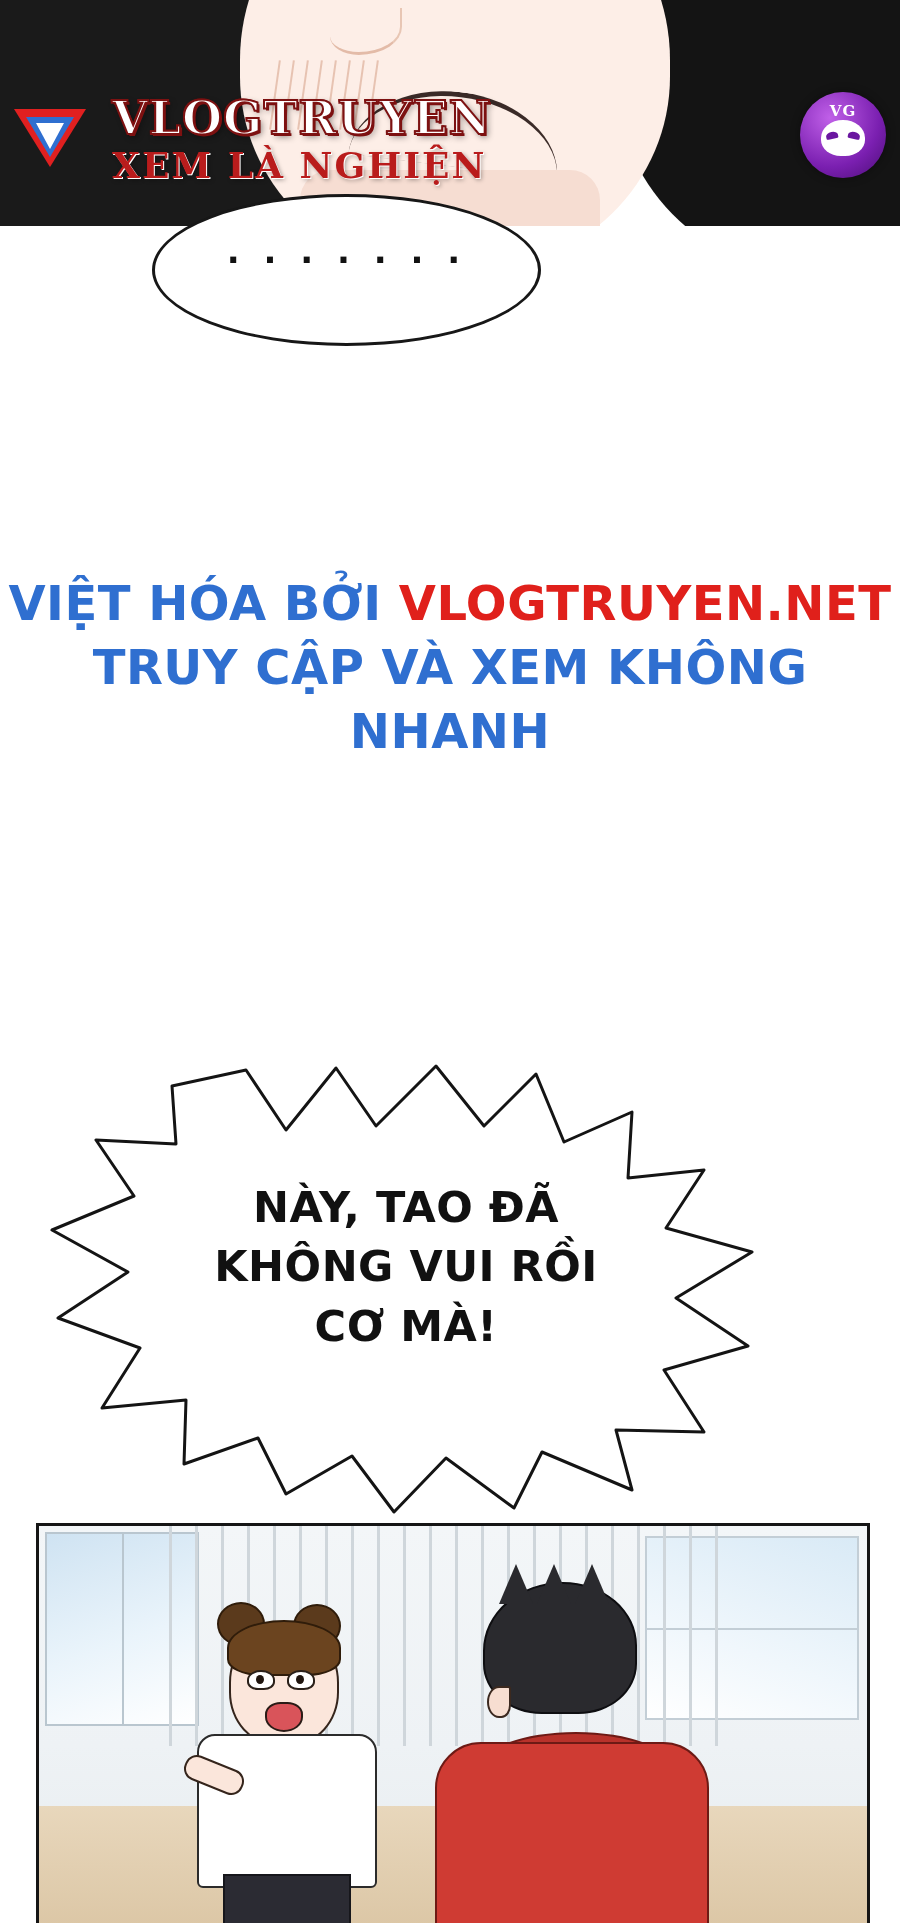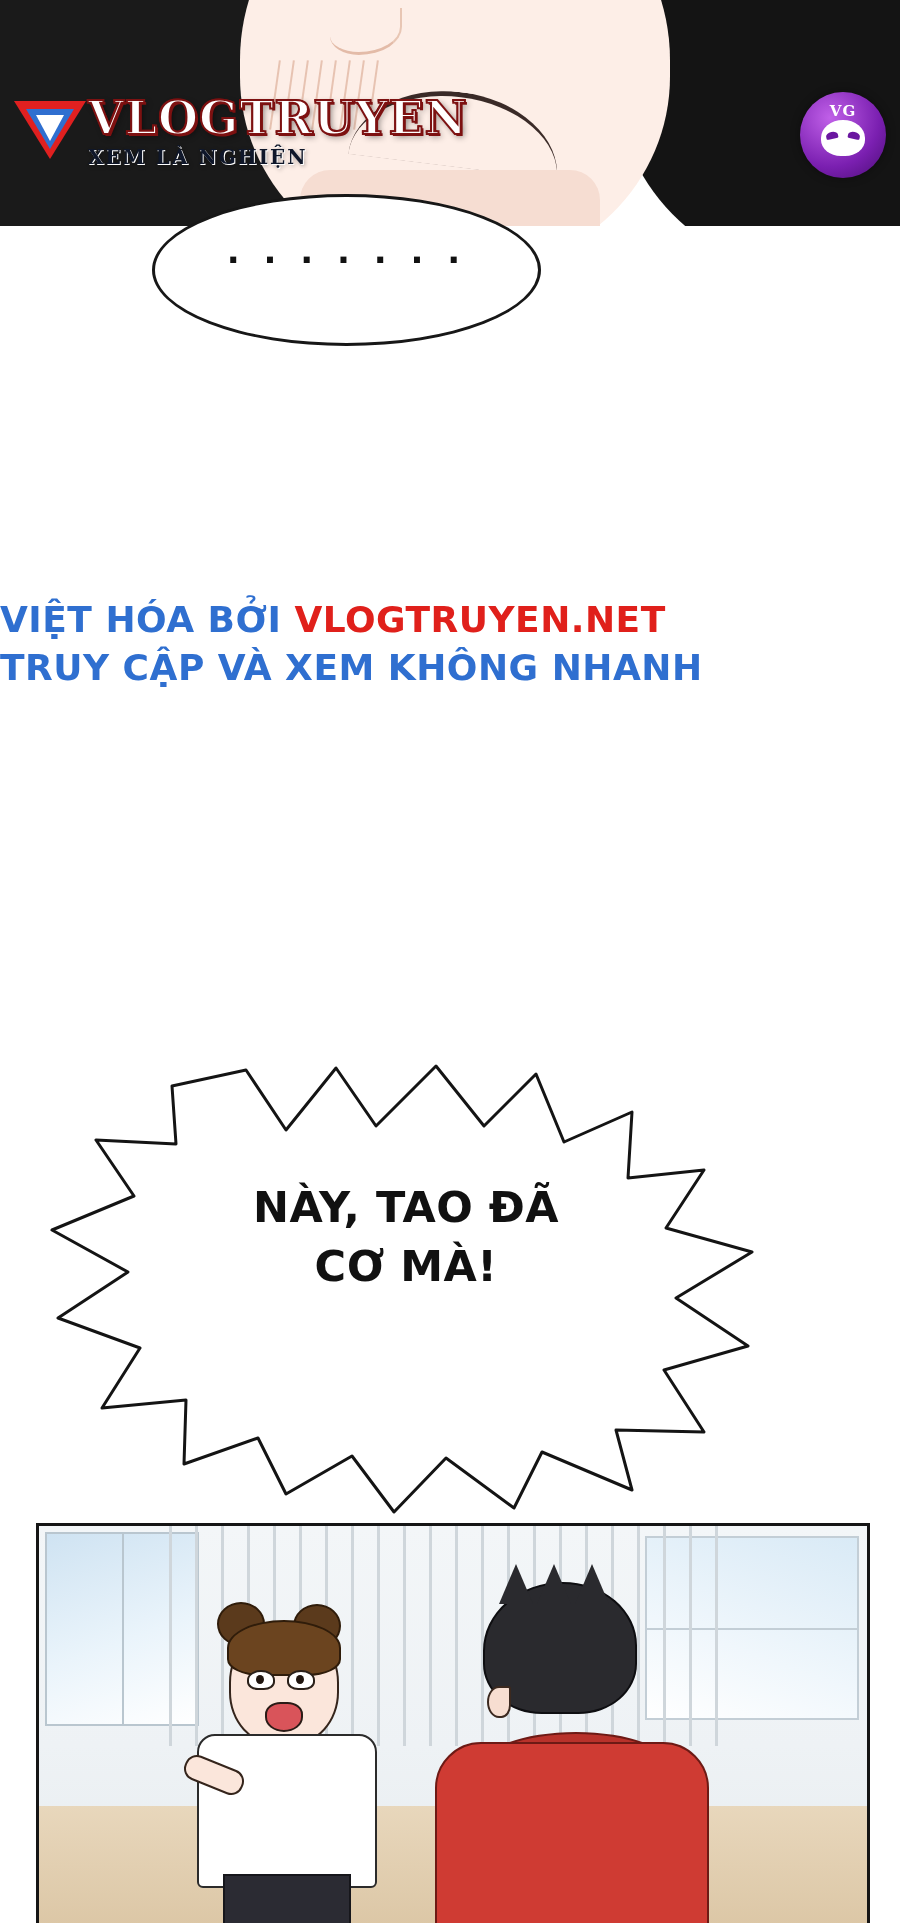--- a/index.html
+++ b/index.html
@@ -110,21 +110,21 @@
     background: #ffffff;
   }
 
   
   .logo-wrap {
     position: absolute;
     left: 14px;
     top: 95px;
     display: flex;
     align-items: center;
-    gap: 2px;
+    gap: 26px;
     z-index: 20;
   }
   .logo-mark {
     position: relative;
     width: 72px;
     height: 72px;
   }
   .logo-mark .tri-outer {
     position: absolute;
     left: 0; top: 6px;
@@ -163,23 +163,23 @@
     -webkit-text-stroke: 2px #7d1111;
     text-shadow:
       2px 2px 0 #7d1111,
       -1px -1px 0 #7d1111,
       3px 3px 6px rgba(0,0,0,.45);
   }
   .logo-sub {
     margin-top: 6px;
     font-family: "DejaVu Serif", serif;
     font-weight: bold;
-    font-size: 20px;
+    font-size: 36px;
     letter-spacing: 2px;
-    color: #0f172a;
+    color: #b91c1c;
     text-shadow: 1px 1px 0 #ffffff, 2px 2px 4px rgba(0,0,0,.35);
   }
   .logo-badge {
     position: absolute;
     left: 800px;
     top: 92px;
     width: 86px;
     height: 86px;
     border-radius: 50%;
     background: radial-gradient(circle at 35% 30%, #c060e8 0%, #7a1fb0 60%, #4a0d74 100%);
@@ -242,26 +242,26 @@
     font-size: 34px;
     letter-spacing: 6px;
     color: #111111;
     font-weight: bold;
   }
 
   
   .credit {
     position: absolute;
     left: 0;
-    top: 596px;
+    top: 572px;
     width: 900px;
-    text-align: left;
+    text-align: center;
     line-height: 1.33;
     font-family: "DejaVu Sans", sans-serif;
-    font-size: 36px;
+    font-size: 48px;
     font-weight: bold;
     color: #2f6fd0;
     letter-spacing: .5px;
   }
   .credit .red { color: #e0201b; }
 
   
   .shout-wrap {
     position: absolute;
     left: 36px;
@@ -475,20 +475,21 @@
     </div>
     <div>TRUY CẬP VÀ XEM KHÔNG NHANH</div>
   </div>
 
   <div class="shout-wrap">
     <svg viewBox="0 0 740 460" preserveAspectRatio="none">
       <polygon points="210,10 250,70 300,8 340,66 400,6 448,66 500,14 528,82 596,52 592,118 668,110 630,168 716,192 640,238 712,286 628,310 668,372 580,370 596,430 506,392 478,448 410,398 358,452 316,396 250,434 222,378 148,404 150,340 66,348 104,288 22,258 92,212 16,170 98,136 60,80 140,84 136,26" fill="#ffffff" stroke="#141414" stroke-width="3" stroke-linejoin="round"></polygon>
     </svg>
     <div class="shout-text">
       <div>NÀY, TAO ĐÃ</div>
+      <div>KHÔNG VUI RỒI</div>
       <div>CƠ MÀ!</div>
     </div>
   </div>
 
   <div class="bottom-panel">
     <div class="bg-wall"></div>
     <div class="window-left"></div>
     <div class="window-right"></div>
     <div class="floor"></div>
     <div class="speed-lines">

